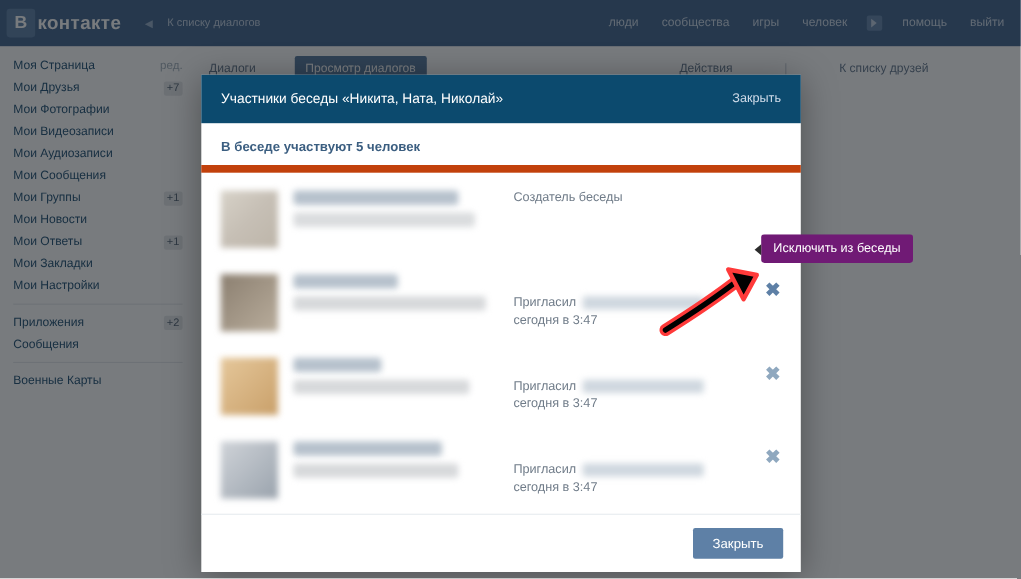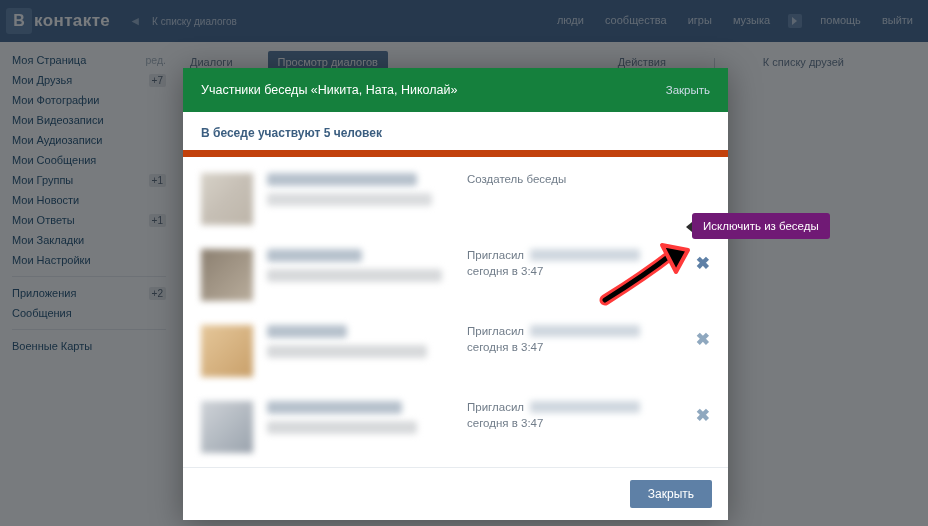--- a/index.html
+++ b/index.html
@@ -32,32 +32,32 @@
   .content .tabs span { font-size:11px; color:#6b7d92; margin-right:32px; }
   .content .tabs .sel { background:#5e7fa3; color:#fff; padding:5px 10px; border-radius:2px; }
   .content .right { float:right; font-size:11px; color:#6b7d92; }
   .content .right span { margin-left:12px; }
 
   
   .dim { position:absolute; inset:0; background:rgba(10,15,20,0.55); }
 
   
   .modal { position:absolute; left:183px; top:68px; width:545px; background:#fff; box-shadow:0 4px 30px rgba(0,0,0,0.35); }
-  .modal-head { background:#15803d; color:#fff; height:44px; display:flex; align-items:center; justify-content:space-between; padding:0 18px; font-size:12.5px; }
+  .modal-head { background:#0c4a6e; color:#fff; height:44px; display:flex; align-items:center; justify-content:space-between; padding:0 18px; font-size:12.5px; }
   .modal-head .close-t { color:#cfdbe9; cursor:pointer; font-size:11.5px;}
   .modal-sub { padding:14px 18px 10px 18px; color:#3b5e80; font-weight:bold; font-size:12px; border-bottom:7px solid #c2410c;}
   .modal-body { height:310px; overflow-y:scroll; padding:4px 10px 0 18px; position:relative;}
   .member { display:flex; padding:12px 0; }
   .avatar { width:52px; height:52px; background:linear-gradient(135deg,#d7d2c8 0%,#c6bfb5 50%,#bdb5a9 100%); filter:blur(3px); margin-right:14px; flex:none;}
   .avatar.a2{background:linear-gradient(135deg,#8b7f70,#b9ad9c);} .avatar.a3{background:linear-gradient(135deg,#e5c79a,#c9a06a);} .avatar.a4{background:linear-gradient(135deg,#cfd3d8,#9aa3ad);}
   .m-mid { width:200px; }
   .blur-line { height:13px; background:#d7d9db; border-radius:3px; filter:blur(3px); margin-bottom:7px;}
   .blur-line.w1{width:150px;background:#b6c1cc;} .blur-line.w2{width:165px;background:#dadcde;} .blur-line.w3{width:95px;} .blur-line.w4{width:175px;}
   .m-right { flex:1; font-size:11.5px; color:#707c89; position:relative;}
-  .m-right .inv { display:flex; align-items:center; gap:6px;}
+  .m-right .inv { display:flex; align-items:center; gap:6px;margin-top:20px;}
   .inv-name { display:inline-block; width:110px; height:12px; background:#cfd7df; filter:blur(3px); border-radius:2px;}
   .m-right .time { margin-top:4px;}
   .remove-x { position:absolute; right:8px; top:4px; color:#8fa8bf; font-size:17px; font-weight:bold; cursor:pointer; }
   .remove-x.hl { color:#5e80a6; }
   .modal-foot { border-top:1px solid #e7ebef; padding:12px 16px; display:flex; justify-content:flex-end;}
   .btn-close { background:#5e80a6; color:#fff; border:0; padding:7px 18px; font-size:12px; border-radius:2px; cursor:pointer;}
 
   
   .modal-body::-webkit-scrollbar{width:17px;background:#f0f1f3;}
   .modal-body::-webkit-scrollbar-thumb{background:#c7cbd0;border:4px solid #f0f1f3;border-radius:2px;}
@@ -78,21 +78,21 @@
       <span>В</span>
     </div>
   <span class="brand">контакте</span>
   <span class="top-arrow">◄</span>
   <span class="top-link">К списку диалогов</span>
   <div class="top-spacer"></div>
   <div class="top-nav">
     <a>люди</a>
     <a>сообщества</a>
     <a>игры</a>
-    <a>музыка</a>
+    <a>человек</a>
     <span class="sq"></span>
     <a>помощь</a>
     <a>выйти</a>
   </div>
 </div>
 
 <div class="page">
   <div class="leftnav">
     <div class="row">
         <a>Моя Страница</a>

